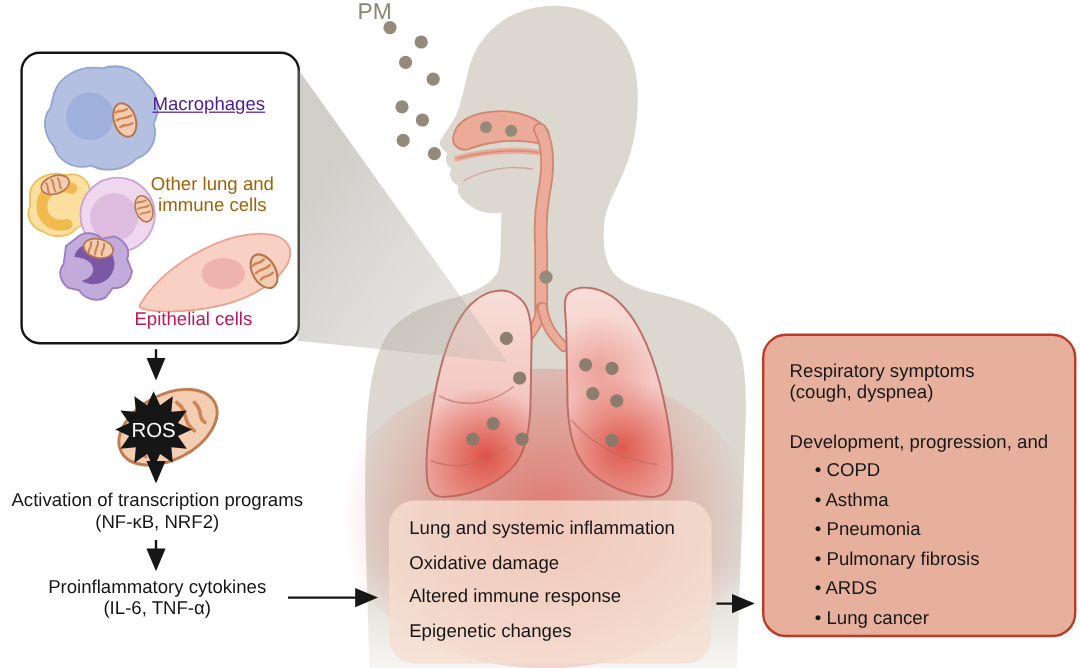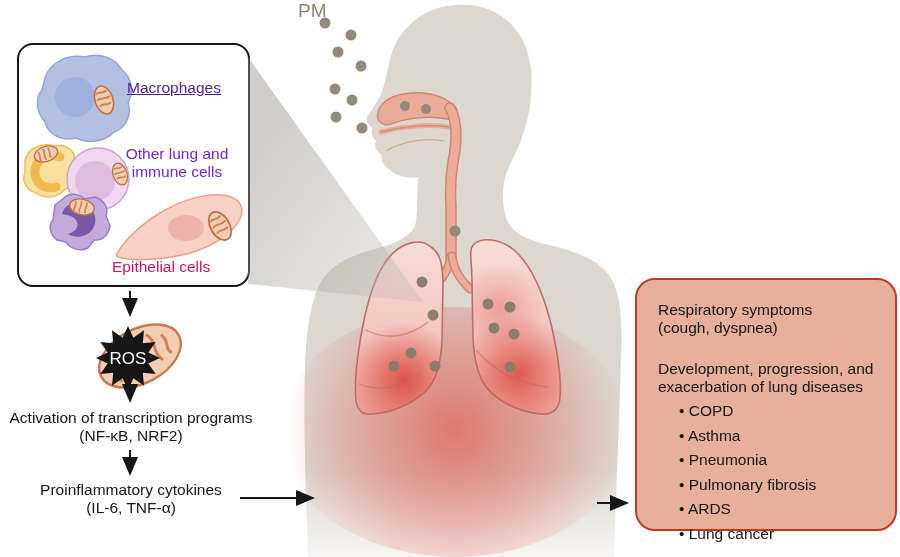--- a/index.html
+++ b/index.html
@@ -10,21 +10,21 @@
   }
   .abs{position:absolute;}
   svg{display:block;}
   
   .inset-box{
     left:17px;top:43px;width:229px;height:240px;
     background:#ffffff;border:2px solid #161616;border-radius:16px;
   }
   .lbl{white-space:nowrap;font-size:15.5px;}
   .lbl-macrophages{left:127px;top:79px;color:#4c1d95;text-decoration:underline;}
-  .lbl-other{left:112px;top:145px;width:130px;text-align:center;color:#6d28d9;line-height:18px;white-space:normal;}
+  .lbl-other{left:112px;top:145px;width:130px;text-align:center;color:#a16207;line-height:18px;white-space:normal;}
   .lbl-epithelial{left:112px;top:258px;color:#be185d;}
   .lbl-pm{left:298px;top:0px;color:#8d8577;font-size:19px;}
   
   .cascade{width:262px;text-align:center;font-size:15.5px;line-height:18px;}
   .step1{left:0px;top:409px;}
   .step2{left:0px;top:481px;}
   
   .effects-box{
     left:324px;top:417px;width:269px;height:136px;border-radius:22px;
     background:rgba(246,222,208,0.78);
@@ -236,27 +236,34 @@
 
   <div class="abs cascade step1">
     <span style="display:block">Activation of transcription programs</span>
     <span style="display:block">(NF-κB, NRF2)</span>
   </div>
   <div class="abs cascade step2">
     <span style="display:block">Proinflammatory cytokines</span>
     <span style="display:block">(IL-6, TNF-α)</span>
   </div>
 
+  <div class="abs effects-box">
+    <ul>
+        <li>Lung and systemic inflammation</li>
+        <li>Oxidative damage</li>
+        <li>Altered immune response</li>
+        <li>Epigenetic changes</li>
+      </ul>
+  </div>
 
   <div class="abs outcomes-box">
     <div class="h">Respiratory symptoms</div>
     <div class="h">(cough, dyspnea)</div>
     <div class="gap"></div>
     <div class="h">Development, progression, and</div>
-    <div class="h">exacerbation of lung diseases</div>
     <ul>
         <li>COPD</li>
         <li>Asthma</li>
         <li>Pneumonia</li>
         <li>Pulmonary fibrosis</li>
         <li>ARDS</li>
         <li>Lung cancer</li>
       </ul>
   </div>
 

